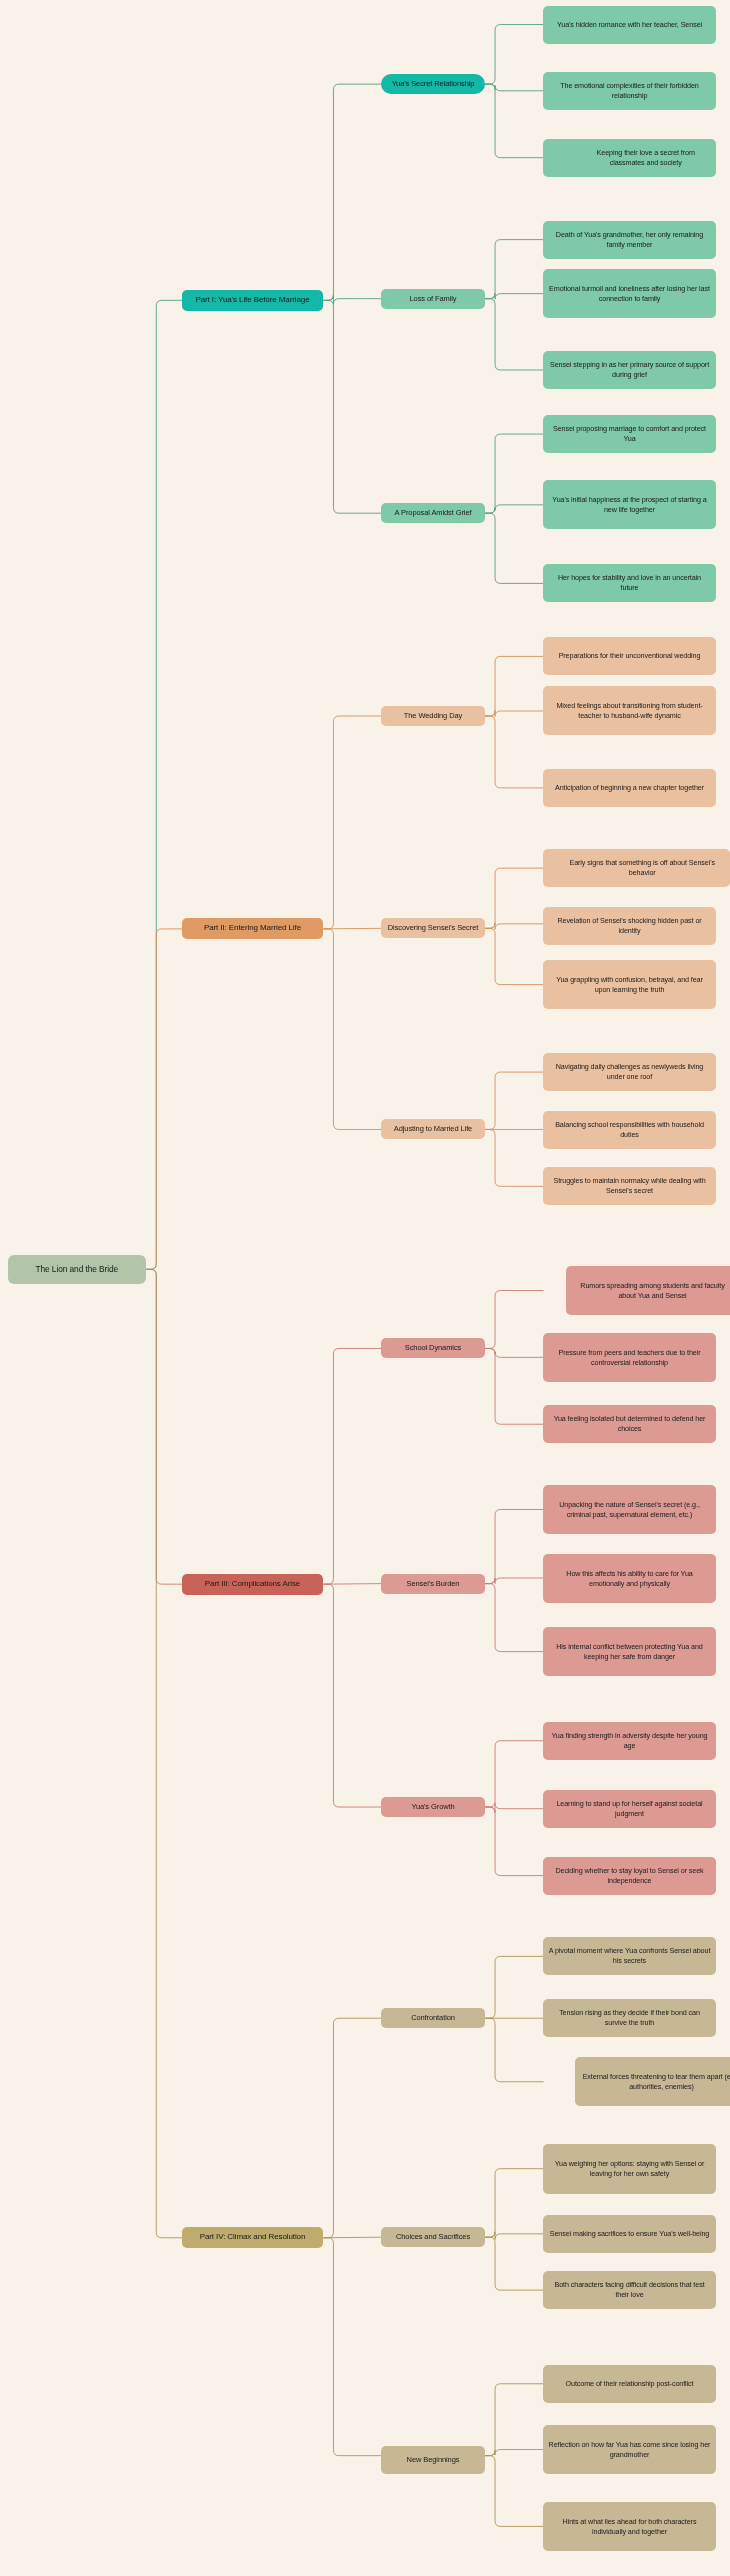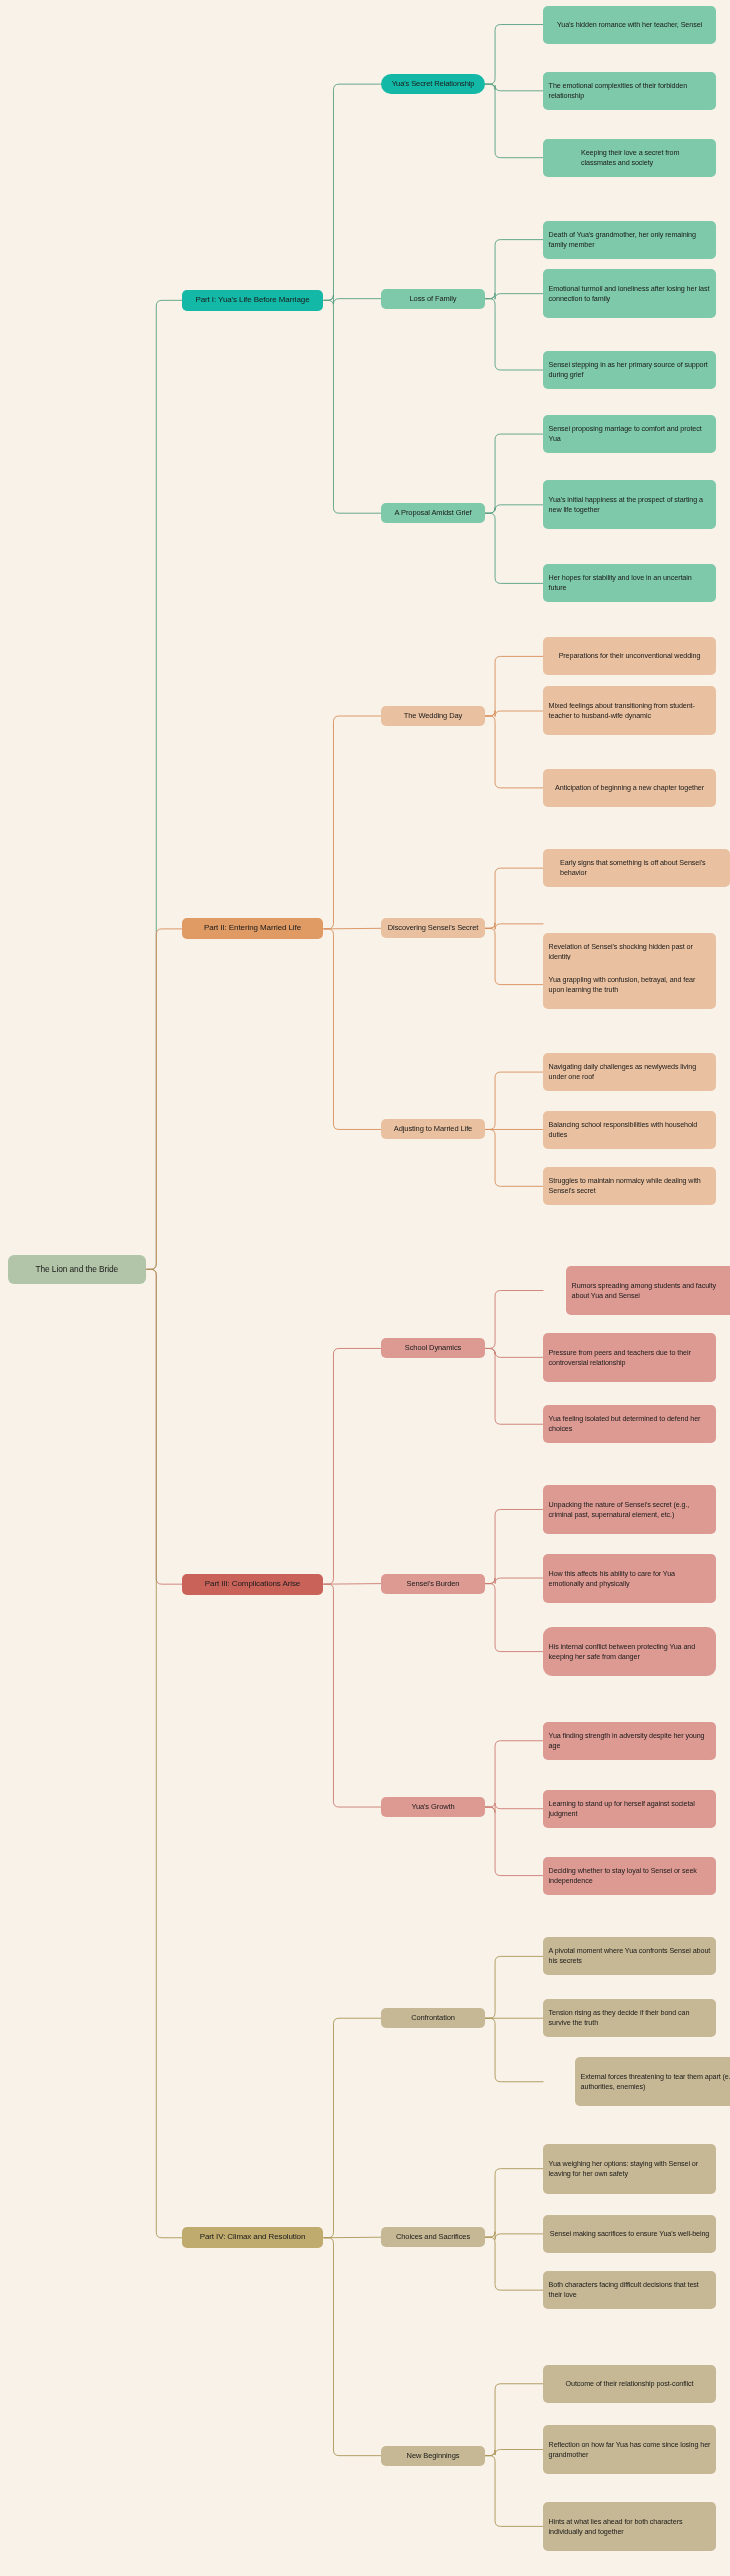--- a/index.html
+++ b/index.html
@@ -25,21 +25,21 @@
     left: 0; top: 0;
     width: 731px;
     height: 2576px;
     pointer-events: none;
   }
   .node {
     position: absolute;
     display: flex;
     align-items: center;
     justify-content: center;
-    text-align: left;
+    text-align: center;
     border-radius: 5px;
     color: #1a1a1a;
     line-height: 1.35;
     padding: 3.3px 5.6px;
     letter-spacing: -0.1px;
   }
   .root {
     font-size: 8.4px;
     border-radius: 6.1px;
   }
@@ -119,46 +119,46 @@
     <div class="node lvl3" style="left: 543px; top: 415px; width: 173px; height: 38px; background: rgb(125, 201, 169);">Sensei proposing marriage to comfort and protect Yua</div>
     <div class="node lvl3" style="left: 543px; top: 480px; width: 173px; height: 49px; background: rgb(125, 201, 169);">Yua's initial happiness at the prospect of starting a new life together</div>
     <div class="node lvl3" style="left: 543px; top: 564px; width: 173px; height: 38px; background: rgb(125, 201, 169);">Her hopes for stability and love in an uncertain future</div>
     <div class="node lvl1" style="left: 182px; top: 918px; width: 141px; height: 21px; background: rgb(224, 154, 99);">Part II: Entering Married Life</div>
     <div class="node lvl2" style="left: 381px; top: 706px; width: 104px; height: 20px; background: rgb(234, 193, 160);">The Wedding Day</div>
     <div class="node lvl3" style="left: 543px; top: 637px; width: 173px; height: 38px; background: rgb(234, 193, 160);">Preparations for their unconventional wedding</div>
     <div class="node lvl3" style="left: 543px; top: 686px; width: 173px; height: 49px; background: rgb(234, 193, 160);">Mixed feelings about transitioning from student-teacher to husband-wife dynamic</div>
     <div class="node lvl3" style="left: 543px; top: 769px; width: 173px; height: 38px; background: rgb(234, 193, 160);">Anticipation of beginning a new chapter together</div>
     <div class="node lvl2" style="left: 381px; top: 918px; width: 104px; height: 20px; background: rgb(234, 193, 160);">Discovering Sensei's Secret</div>
     <div class="node lvl3" style="left: 543px; top: 849px; width: 187px; height: 38px; background: rgb(234, 193, 160); padding-left: 17px;">Early signs that something is off about Sensei's behavior</div>
-    <div class="node lvl3" style="left: 543px; top: 933px; width: 173px; height: 38px; background: rgb(234, 193, 160);">Revelation of Sensei's shocking hidden past or identity</div>
+    <div class="node lvl3" style="left: 543px; top: 907px; width: 173px; height: 38px; background: rgb(234, 193, 160);">Revelation of Sensei's shocking hidden past or identity</div>
     <div class="node lvl3" style="left: 543px; top: 960px; width: 173px; height: 49px; background: rgb(234, 193, 160);">Yua grappling with confusion, betrayal, and fear upon learning the truth</div>
     <div class="node lvl2" style="left: 381px; top: 1119px; width: 104px; height: 20px; background: rgb(234, 193, 160);">Adjusting to Married Life</div>
     <div class="node lvl3" style="left: 543px; top: 1053px; width: 173px; height: 38px; background: rgb(234, 193, 160);">Navigating daily challenges as newlyweds living under one roof</div>
     <div class="node lvl3" style="left: 543px; top: 1111px; width: 173px; height: 38px; background: rgb(234, 193, 160);">Balancing school responsibilities with household duties</div>
     <div class="node lvl3" style="left: 543px; top: 1167px; width: 173px; height: 38px; background: rgb(234, 193, 160);">Struggles to maintain normalcy while dealing with Sensei's secret</div>
     <div class="node lvl1" style="left: 182px; top: 1574px; width: 141px; height: 21px; background: rgb(201, 98, 88);">Part III: Complications Arise</div>
     <div class="node lvl2" style="left: 381px; top: 1338px; width: 104px; height: 20px; background: rgb(221, 154, 147);">School Dynamics</div>
     <div class="node lvl3" style="left: 543px; top: 1266px; width: 173px; height: 49px; background: rgb(221, 154, 147); margin-left: 23px;">Rumors spreading among students and faculty about Yua and Sensei</div>
     <div class="node lvl3" style="left: 543px; top: 1333px; width: 173px; height: 49px; background: rgb(221, 154, 147);">Pressure from peers and teachers due to their controversial relationship</div>
     <div class="node lvl3" style="left: 543px; top: 1405px; width: 173px; height: 38px; background: rgb(221, 154, 147);">Yua feeling isolated but determined to defend her choices</div>
     <div class="node lvl2" style="left: 381px; top: 1574px; width: 104px; height: 20px; background: rgb(221, 154, 147);">Sensei's Burden</div>
     <div class="node lvl3" style="left: 543px; top: 1485px; width: 173px; height: 49px; background: rgb(221, 154, 147);">Unpacking the nature of Sensei's secret (e.g., criminal past, supernatural element, etc.)</div>
     <div class="node lvl3" style="left: 543px; top: 1554px; width: 173px; height: 49px; background: rgb(221, 154, 147);">How this affects his ability to care for Yua emotionally and physically</div>
-    <div class="node lvl3" style="left: 543px; top: 1627px; width: 173px; height: 49px; background: rgb(221, 154, 147); border-radius: 9px;">His internal conflict between protecting Yua and keeping her safe from danger</div>
+    <div class="node lvl3" style="left: 543px; top: 1627px; width: 173px; height: 49px; background: rgb(221, 154, 147);">His internal conflict between protecting Yua and keeping her safe from danger</div>
     <div class="node lvl2" style="left: 381px; top: 1797px; width: 104px; height: 20px; background: rgb(221, 154, 147);">Yua's Growth</div>
     <div class="node lvl3" style="left: 543px; top: 1722px; width: 173px; height: 38px; background: rgb(221, 154, 147);">Yua finding strength in adversity despite her young age</div>
     <div class="node lvl3" style="left: 543px; top: 1790px; width: 173px; height: 38px; background: rgb(221, 154, 147);">Learning to stand up for herself against societal judgment</div>
     <div class="node lvl3" style="left: 543px; top: 1857px; width: 173px; height: 38px; background: rgb(221, 154, 147);">Deciding whether to stay loyal to Sensei or seek independence</div>
     <div class="node lvl1" style="left: 182px; top: 2227px; width: 141px; height: 21px; background: rgb(191, 171, 110);">Part IV: Climax and Resolution</div>
     <div class="node lvl2" style="left: 381px; top: 2008px; width: 104px; height: 20px; background: rgb(198, 184, 148);">Confrontation</div>
     <div class="node lvl3" style="left: 543px; top: 1937px; width: 173px; height: 38px; background: rgb(198, 184, 148);">A pivotal moment where Yua confronts Sensei about his secrets</div>
     <div class="node lvl3" style="left: 543px; top: 1999px; width: 173px; height: 38px; background: rgb(198, 184, 148);">Tension rising as they decide if their bond can survive the truth</div>
     <div class="node lvl3" style="left: 543px; top: 2057px; width: 173px; height: 49px; background: rgb(198, 184, 148); margin-left: 32px;">External forces threatening to tear them apart (e.g., authorities, enemies)</div>
     <div class="node lvl2" style="left: 381px; top: 2227px; width: 104px; height: 20px; background: rgb(198, 184, 148);">Choices and Sacrifices</div>
     <div class="node lvl3" style="left: 543px; top: 2144px; width: 173px; height: 50px; background: rgb(198, 184, 148);">Yua weighing her options: staying with Sensei or leaving for her own safety</div>
     <div class="node lvl3" style="left: 543px; top: 2215px; width: 173px; height: 38px; background: rgb(198, 184, 148);">Sensei making sacrifices to ensure Yua's well-being</div>
     <div class="node lvl3" style="left: 543px; top: 2271px; width: 173px; height: 38px; background: rgb(198, 184, 148);">Both characters facing difficult decisions that test their love</div>
-    <div class="node lvl2" style="left: 381px; top: 2446px; width: 104px; height: 20px; background: rgb(198, 184, 148);">New Beginnings</div>
+    <div class="node lvl2" style="left: 381px; top: 2446px; width: 104px; height: 28px; background: rgb(198, 184, 148);">New Beginnings</div>
     <div class="node lvl3" style="left: 543px; top: 2365px; width: 173px; height: 38px; background: rgb(198, 184, 148);">Outcome of their relationship post-conflict</div>
     <div class="node lvl3" style="left: 543px; top: 2425px; width: 173px; height: 49px; background: rgb(198, 184, 148);">Reflection on how far Yua has come since losing her grandmother</div>
     <div class="node lvl3" style="left: 543px; top: 2502px; width: 173px; height: 49px; background: rgb(198, 184, 148);">Hints at what lies ahead for both characters individually and together</div>
   </div>
 
 
 </body></html>

